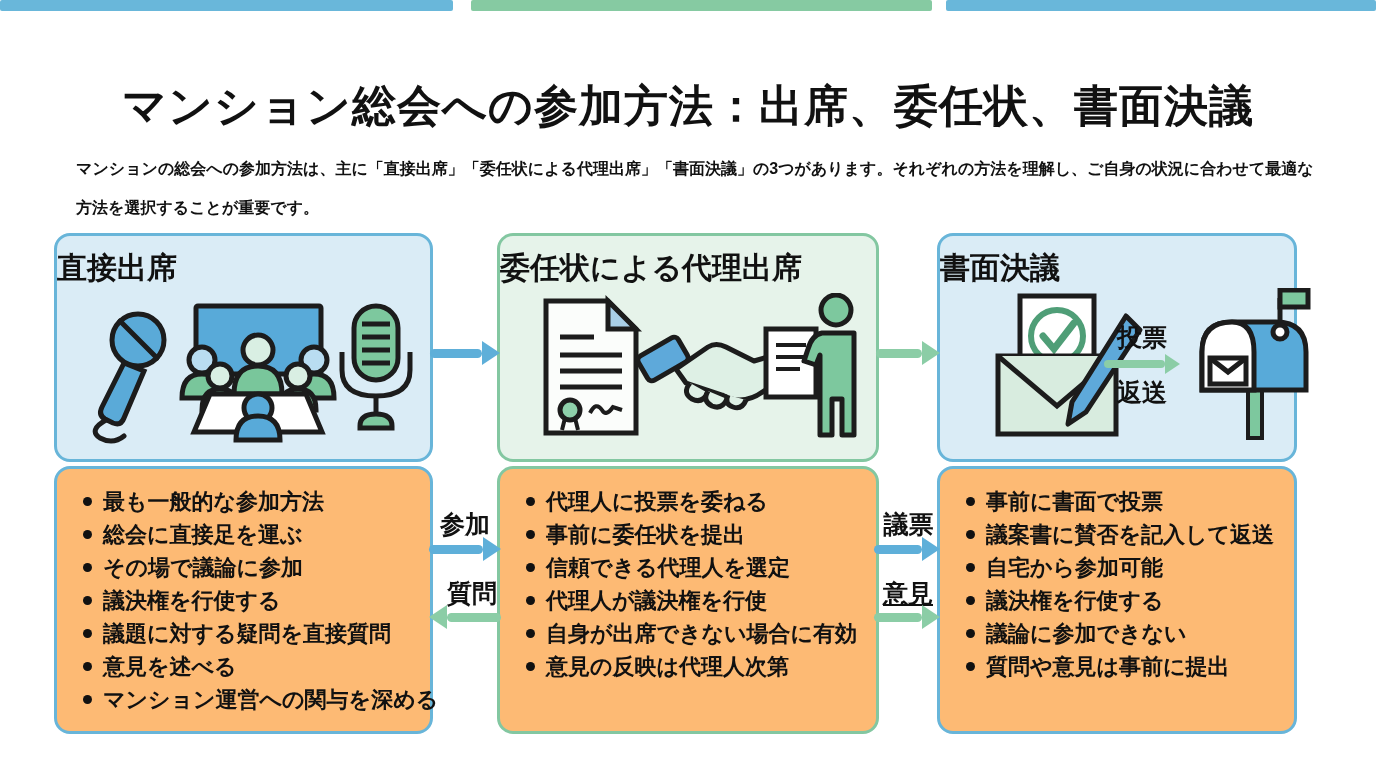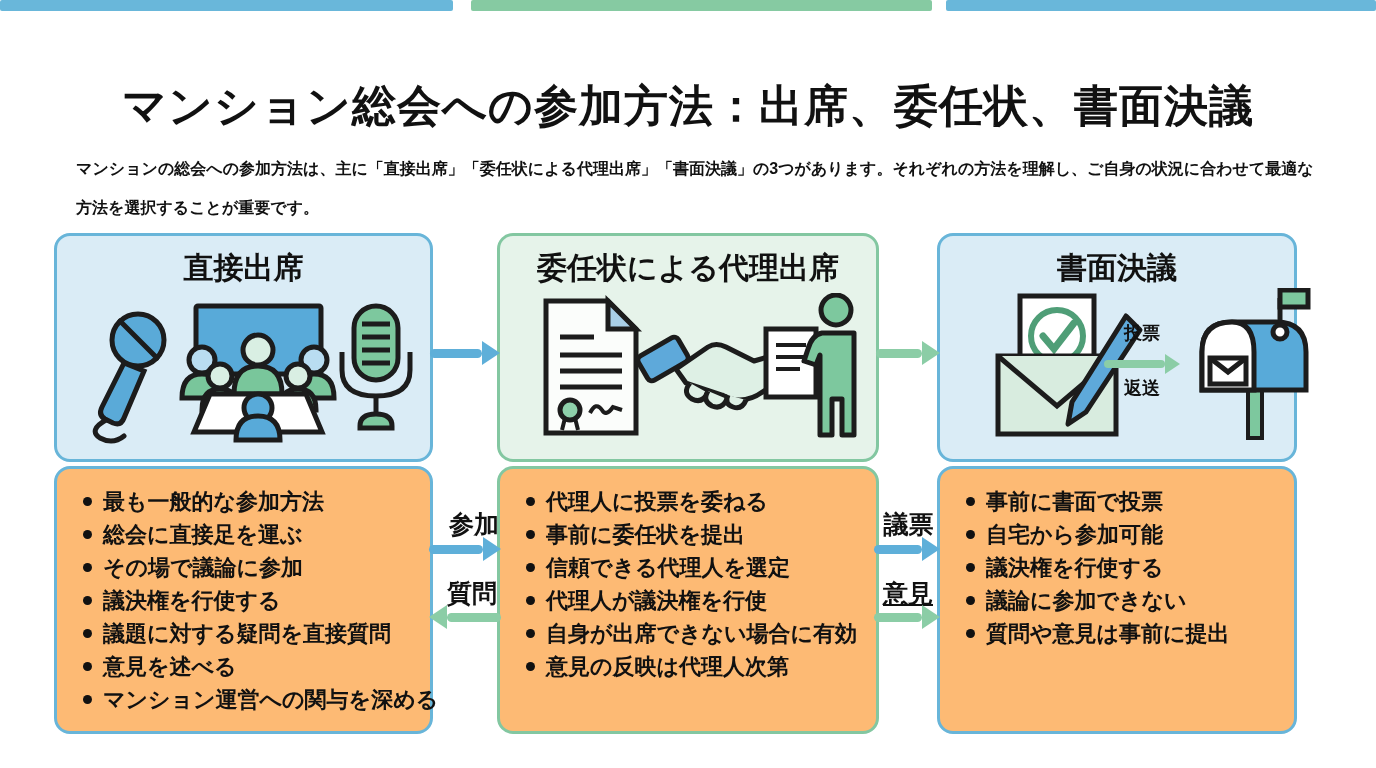--- a/index.html
+++ b/index.html
@@ -26,21 +26,21 @@
   
   .card { position:absolute; box-sizing:border-box; border-radius:16px; border:3px solid; }
   .hdr  { top:233px; height:229px; }
   .lst  { top:466px; height:268px; background:#fdba74; }
   .col1 { left:54px;  width:379px; border-color:#68b5d9; }
   .col2 { left:497px; width:382px; border-color:#83c7a1; }
   .col3 { left:937px; width:360px; border-color:#68b5d9; }
   .hdr.col1, .hdr.col3 { background:#daecf6; }
   .hdr.col2 { background:#e6f3ea; }
 
-  .col-title { margin-top:12px; text-align:center; font-size:30px; font-weight:bold; }
+  .col-title { margin-top:12px; text-align:left; font-size:30px; font-weight:bold; }
 
   ul.blist { margin:0; padding:16px 6px 0 22px; list-style:none; }
   ul.blist li {
     position:relative; padding-left:24px; margin:0; line-height:33px;
     font-size:22px; font-weight:bold; white-space:nowrap;
   }
   ul.blist li::before {
     content:""; position:absolute; left:4px; top:12px;
     width:9px; height:9px; border-radius:50%; background:#111;
   }
@@ -51,21 +51,21 @@
   .arrow .head  { width:0; height:0; border-top:12px solid transparent;
                   border-bottom:12px solid transparent; border-left:18px solid currentColor; }
   .arrow.left .head { border-left:none; border-right:18px solid currentColor; }
   .arrow.sm { height:20px; }
   .arrow.sm .shaft { height:8px; }
   .arrow.sm .head { border-top-width:10px; border-bottom-width:10px; border-left-width:15px; }
   .c-blue  { color:#5eafd9; }
   .c-green { color:#8bcda6; }
 
   .gap-label { position:absolute; font-size:25px; font-weight:bold; text-align:center; }
-  .mini-label { position:absolute; font-size:18px; font-weight:bold; text-align:center; width:80px; }
+  .mini-label { position:absolute; font-size:25px; font-weight:bold; text-align:center; width:80px; }
 
   svg { position:absolute; }
 </style>
 </head>
 <body>
 
 <div class="canvas">
 
   <div class="bar b1"></div>
   <div class="bar b2"></div>
@@ -193,37 +193,38 @@
       <rect x="22" y="70" width="36" height="26" fill="#ffffff"></rect>
       <path d="M22 70 L40 84 L58 70" fill="none"></path>
       <line x1="92" y1="40" x2="92" y2="10"></line>
       <circle cx="92" cy="44" r="7" fill="#ffffff"></circle>
       <rect x="92" y="2" width="28" height="17" fill="#7dc89e"></rect>
     </g>
   </svg>
   <div class="card lst col3">
     <ul class="blist">
         <li>事前に書面で投票</li>
+        <li>議案書に賛否を記入して返送</li>
         <li>自宅から参加可能</li>
         <li>議決権を行使する</li>
         <li>議論に参加できない</li>
         <li>質問や意見は事前に提出</li>
       </ul>
   </div>
 
   <div class="arrow c-blue" style="left:430px; top:341px; width:70px;">
     <div class="shaft"></div>
       <div class="head"></div>
   </div>
   <div class="arrow c-green" style="left:876px; top:341px; width:64px;">
     <div class="shaft"></div>
       <div class="head"></div>
   </div>
 
-  <div class="gap-label" style="left:431px; top:508px; width:68px;text-align:right;">参加</div>
+  <div class="gap-label" style="left:431px; top:508px; width:68px;">参加</div>
   <div class="arrow c-blue" style="left:429px; top:537px; width:72px;">
     <div class="shaft"></div>
       <div class="head"></div>
   </div>
   <div class="gap-label" style="left:431px; top:577px; width:82px;">質問</div>
   <div class="arrow left c-green" style="left:429px; top:605px; width:72px;">
     <div class="head"></div>
       <div class="shaft"></div>
   </div>
 

